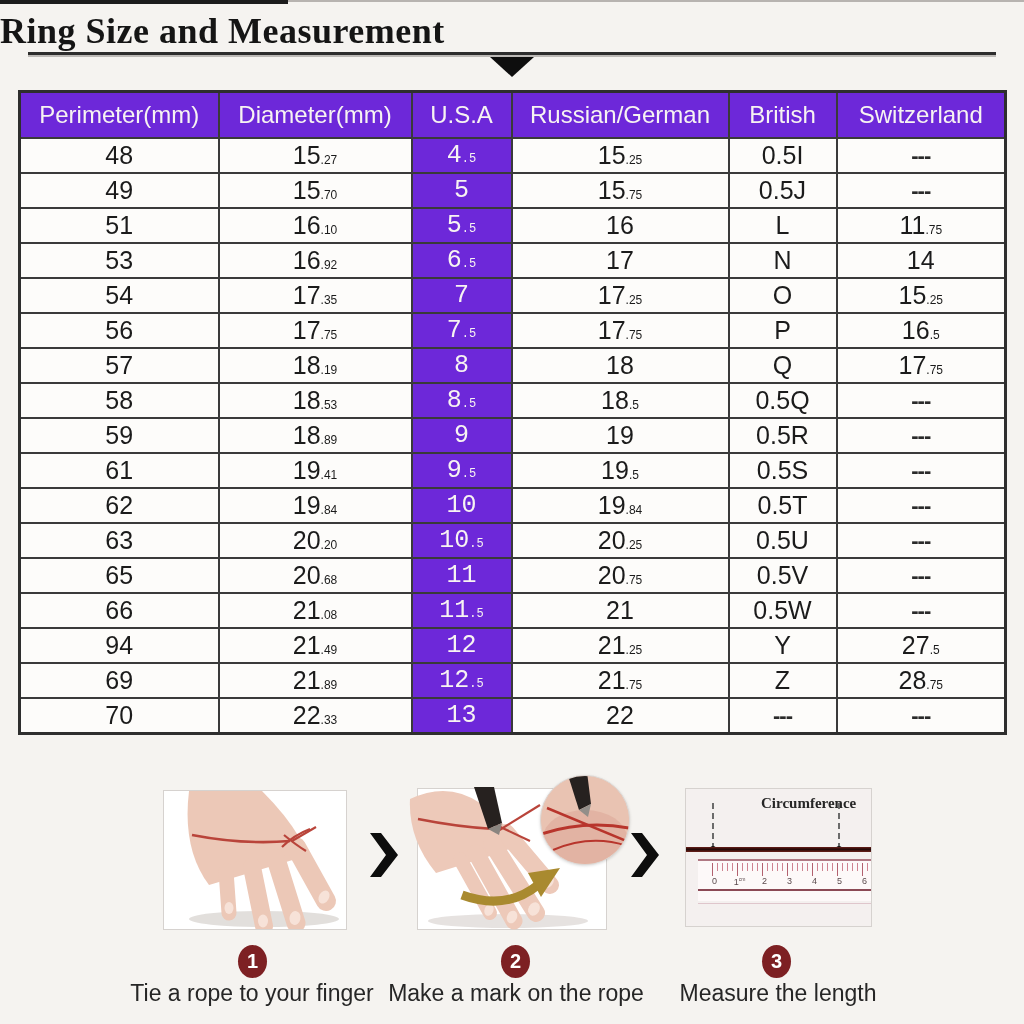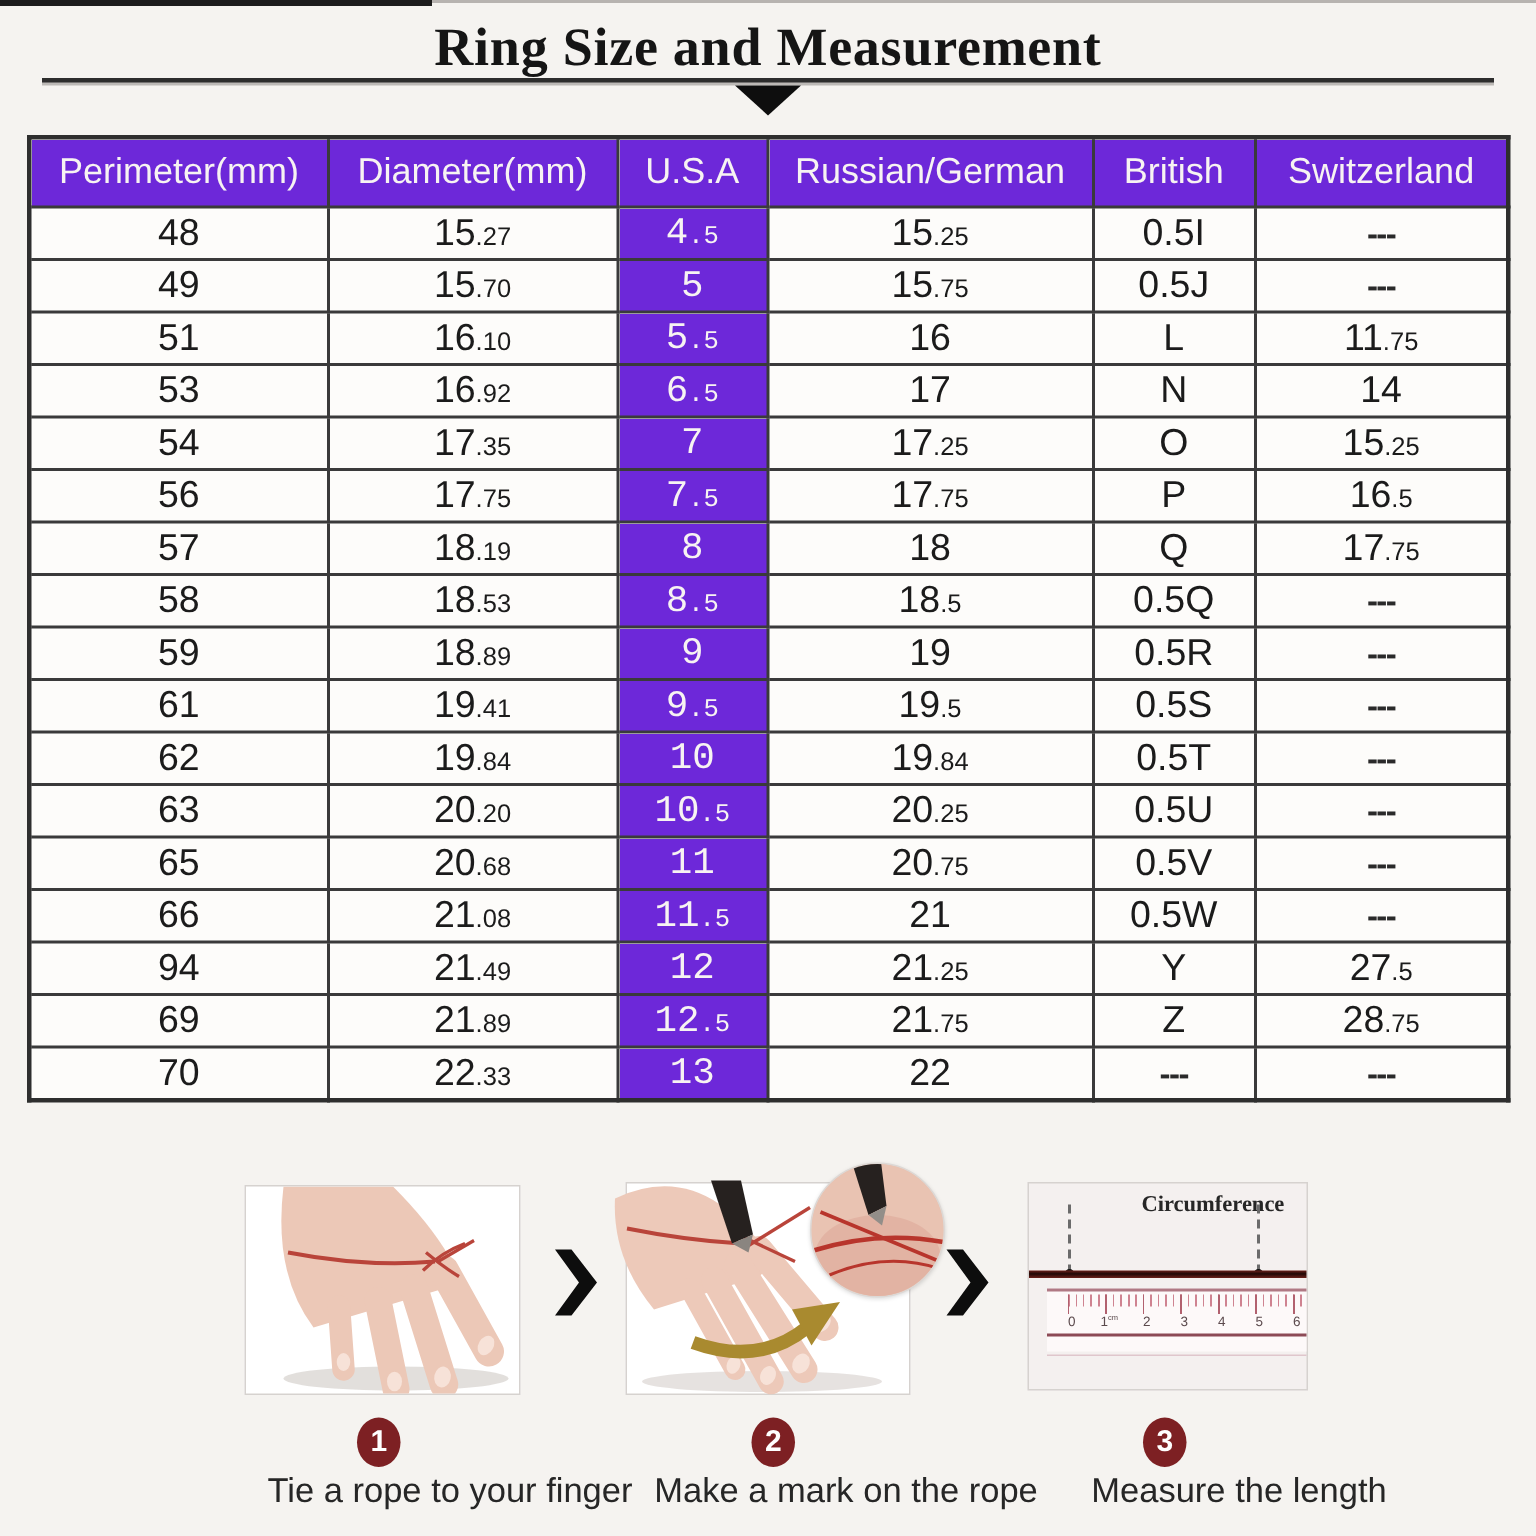--- a/index.html
+++ b/index.html
@@ -4,34 +4,34 @@
 <style>
   html,body{margin:0;padding:0;}
   body{width:1024px;height:1024px;background:#f5f3f0;font-family:"Liberation Sans",sans-serif;overflow:hidden;}
   .page{position:relative;width:1024px;height:1024px;}
 
   
   .top-hairline{position:absolute;left:0;top:0;width:1024px;height:2px;background:#b7b3b0;}
   .top-dark-segment{position:absolute;left:0;top:0;width:288px;height:4px;background:#1c1c1c;}
 
   
-  .page-title{position:absolute;left:0;top:10px;width:1024px;text-align:center;
+  .page-title{position:absolute;left:0;top:10px;width:1024px;text-align:left;
     font-family:"Liberation Serif",serif;font-weight:bold;font-size:36px;color:#151515;letter-spacing:.5px;}
   .title-rule{position:absolute;left:28px;top:52px;width:968px;height:3px;background:#2d2d2d;box-shadow:0 2px 0 rgba(120,115,110,.45);}
   .down-arrow{position:absolute;left:490px;top:57px;width:0;height:0;
     border-left:22px solid transparent;border-right:22px solid transparent;border-top:20px solid #0e0e0e;}
 
   
   table.ring{position:absolute;left:18px;top:90px;width:986px;border-collapse:collapse;table-layout:fixed;
     background:#fdfcfa;border:3px solid #2e2e2e;}
   table.ring th,table.ring td{border:2px solid #3a3a3a;text-align:center;vertical-align:middle;padding:0;overflow:hidden;white-space:nowrap;}
   table.ring th{background:#6d28d9;color:#f7f3f2;font-size:24px;font-weight:normal;height:44px;}
   table.ring td{font-size:25px;color:#1b1b1b;height:33px;background:#fdfcfa;}
   table.ring td.usa{background:#6d28d9;color:#f7f3f2;font-family:Liberation Mono, monospace;}
-  table.ring .frac{font-size:17px;}
+  table.ring .frac{font-size:12px;}
   table.ring td.dash{font-weight:bold;letter-spacing:-1px;font-size:22px;color:#2a2a2a;}
 
   
   .step-box{position:absolute;background:#fff;border:1px solid #d6d2cf;box-sizing:border-box;}
   .box1{left:163px;top:790px;width:184px;height:140px;}
   .box2{left:417px;top:788px;width:190px;height:142px;overflow:visible;}
   .box3{left:685px;top:788px;width:187px;height:139px;background:#f4f0ef;}
   .chev{position:absolute;width:30px;height:46px;}
   .chev1{left:369px;top:832px;} .chev2{left:630px;top:832px;}
 
@@ -56,21 +56,21 @@
   .ruler-numbers{position:absolute;left:4px;top:15px;display:flex;}
   .ruler-numbers span{width:25px;text-align:center;font-size:9px;color:#5b4a4d;}
   .ruler-numbers sup{font-size:5px;}
   .ruler-mid{position:absolute;left:0;right:0;top:28px;height:2px;background:#8c4a56;}
   .ruler-faint{position:absolute;left:12px;right:0;top:114px;height:1px;background:#dfc6cc;}
 
   .step-circle{position:absolute;top:945px;width:29px;height:33px;border-radius:50%;background:#7d2023;
     color:#fff;font-weight:bold;font-size:20px;display:flex;align-items:center;justify-content:center;}
   .sc1{left:238px;} .sc2{left:501px;} .sc3{left:762px;}
   .step-caption{position:absolute;top:980px;transform:translateX(-50%);white-space:nowrap;
-    font-size:23px;color:#262626;margin-left:48px;}
+    font-size:23px;color:#262626;}
   .cap1{left:252px;} .cap2{left:516px;} .cap3{left:778px;}
 </style>
 </head>
 <body>
 
 <div class="page">
 
   <div class="top-hairline"></div>
   <div class="top-dark-segment"></div>
 

